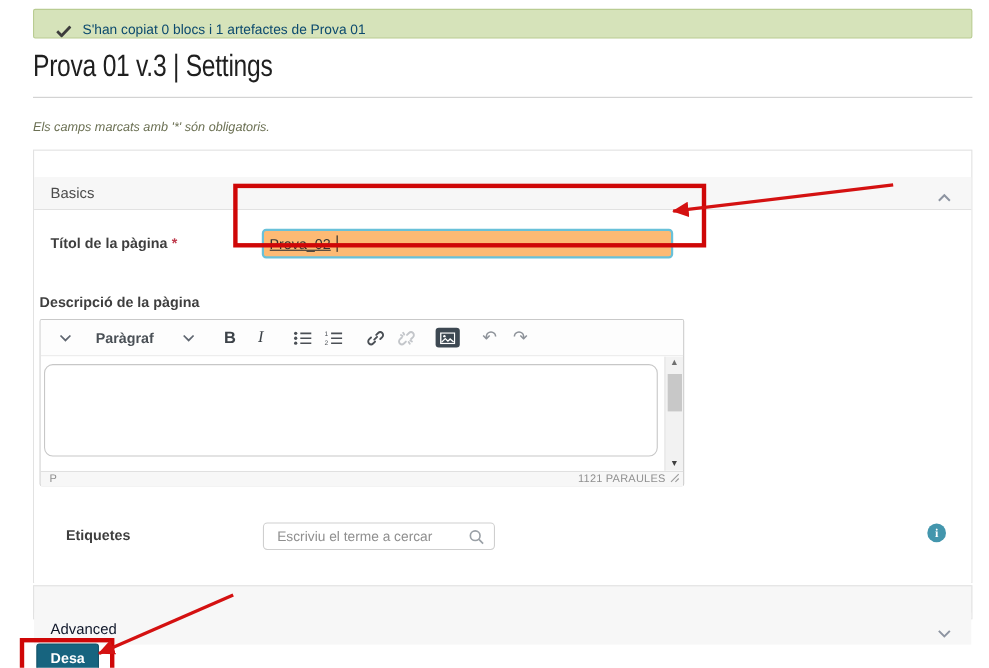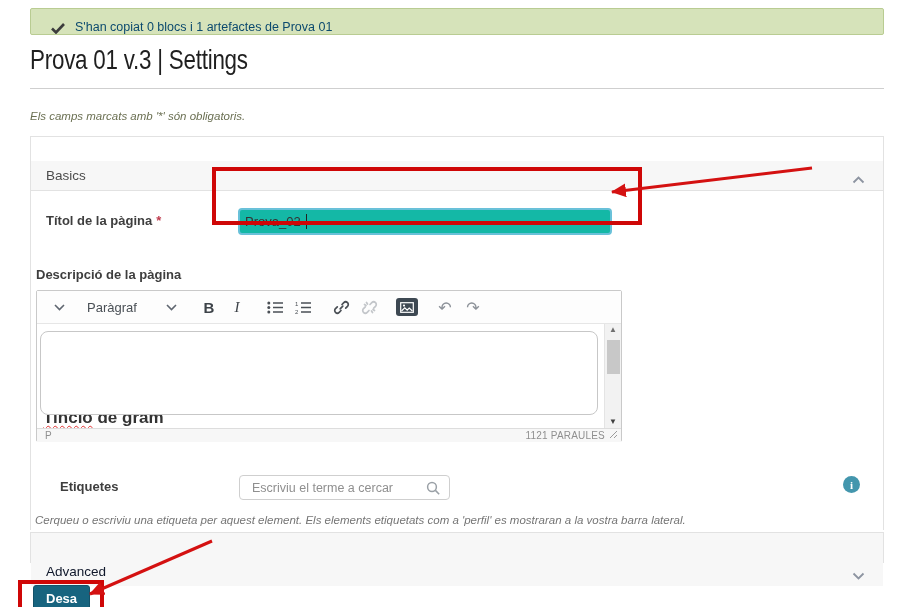--- a/index.html
+++ b/index.html
@@ -38,21 +38,21 @@
   .adv-panel { position:absolute; left:30px; top:532px; width:854px; height:31px;
                border:1px solid #e2e2e2; background:#f7f7f7; }
   .adv-panel .adv-header { border-bottom:none; height:29px; color:#0f172a; }
   
   .field-label { position:absolute; font-size:13px; color:#3e3e3e; white-space:nowrap;font-weight:bold; }
   .req { color:#bf3b4d; margin-left:4px; }
   .input-wrap { position:absolute; }
   .title-input {
     width:374px; height:27px; border:2px solid #69c1d9; border-radius:4px;
     padding:0 5px; font-size:13px; color:#333; font-family:"Liberation Sans",sans-serif;
-    outline:none; background:#14b8a6;
+    outline:none; background:#fdba74;text-decoration:underline;
   }
   .caret { position:absolute; left:68px; top:6px; width:1px; height:15px; background:#222; }
   .tags-input {
     width:211px; height:25px; border:1px solid #cfcfcf; border-radius:4px;
     padding:0 28px 0 12px; font-size:12.5px; color:#ec4899; outline:none;
     font-family:"Liberation Sans",sans-serif; background:#fff;
   }
   .tags-input::placeholder { color:#8f8f8f; opacity:1; }
   .search-ico { position:absolute; right:9px; top:6px; pointer-events:none; }
   .help-text { position:absolute; font-size:11.5px; font-style:italic; color:#757575; white-space:nowrap; }
@@ -64,21 +64,21 @@
   }
   
   .editor { position:absolute; left:5px; top:99px; width:586px; height:152px;
             border:1px solid #c9c9c9; border-radius:2px; background:#fff; }
   .ed-toolbar { height:33px; border-bottom:1px solid #e6e6e6; background:#fdfdfd;
                 display:flex; align-items:center; padding:0 8px; }
   .tb-btn { display:flex; align-items:center; justify-content:center; height:26px;
             min-width:24px; margin:0 2px; border-radius:3px; cursor:pointer; }
   .tb-bold { font-weight:700; font-size:15px; color:#3d4349; }
   .tb-italic { font-family:"Liberation Serif",serif; font-style:italic; font-size:15px; color:#3d4349; }
-  .tb-format { font-size:13px; color:#4a5056; margin:0 6px 0 14px; min-width:64px; }
+  .tb-format { font-size:13px; color:#4a5056; margin:0 6px 0 14px; min-width:64px;font-weight:bold; }
   .tb-undo,.tb-redo { font-size:16px; color:#8d9299; }
   .tb-gap { width:10px; }
   .img-btn { width:22px; height:18px; background:#3d4852; border-radius:3px;
              display:flex; align-items:center; justify-content:center; }
   .ed-content { position:relative; height:104px; background:#fff; overflow:hidden; }
   .inner-box { position:absolute; left:3px; top:7px; width:558px; height:84px;
                border:1px solid #c7c7c7; border-radius:8px; background:#fff; }
   .heading-clip { position:absolute; left:6px; top:91px; height:13px; width:300px; overflow:hidden; }
   .heading-clip h3 { margin-top:-7px; font-size:17px; font-weight:700; color:#333;
                      font-family:"Liberation Sans",sans-serif; white-space:nowrap; }
@@ -216,23 +216,20 @@
               </svg>
           </span>
         </span>
         <span class="tb-gap"></span>
         <span class="tb-btn tb-undo">↶</span>
         <span class="tb-btn tb-redo">↷</span>
       </div>
 
       <div class="ed-content">
         <div class="inner-box"></div>
-        <div class="heading-clip">
-          <h3><span class="squiggle">Tinció</span><span> de gram</span></h3>
-        </div>
         <div class="ed-scrollbar">
           <span class="sb-arrow">▲</span>
           <span class="sb-thumb"></span>
           <span class="sb-arrow down">▼</span>
         </div>
       </div>
 
       <div class="ed-status">
         <span>P</span>
         <span class="wc">1121 PARAULES</span>
@@ -251,21 +248,20 @@
       <input class="tags-input" type="text" placeholder="Escriviu el terme a cercar" style="">
       <span class="search-ico">
         <svg width="15" height="15">
             <circle cx="6" cy="6" r="4.4" fill="none" stroke="#9aa0a6" stroke-width="1.5"></circle>
             <line x1="9.4" y1="9.4" x2="13.2" y2="13.2" stroke="#9aa0a6" stroke-width="1.5"></line>
           </svg>
       </span>
     </div>
     <div class="info-badge" style="left:812px; top:285px;">i</div>
 
-    <div class="help-text" style="left:4px; top:323px;">Cerqueu o escriviu una etiqueta per aquest element. Els elements etiquetats com a 'perfil' es mostraran a la vostra barra lateral.</div>
   </div>
 </div>
 
 <div class="adv-panel">
   <div class="adv-header">
     <span>Advanced</span>
     <span class="hdr-chevron">
       <svg width="13" height="8">
           <polyline points="1.5,1.5 6.5,6.5 11.5,1.5" fill="none" stroke="#8d94a1" stroke-width="1.8"></polyline>
         </svg>

